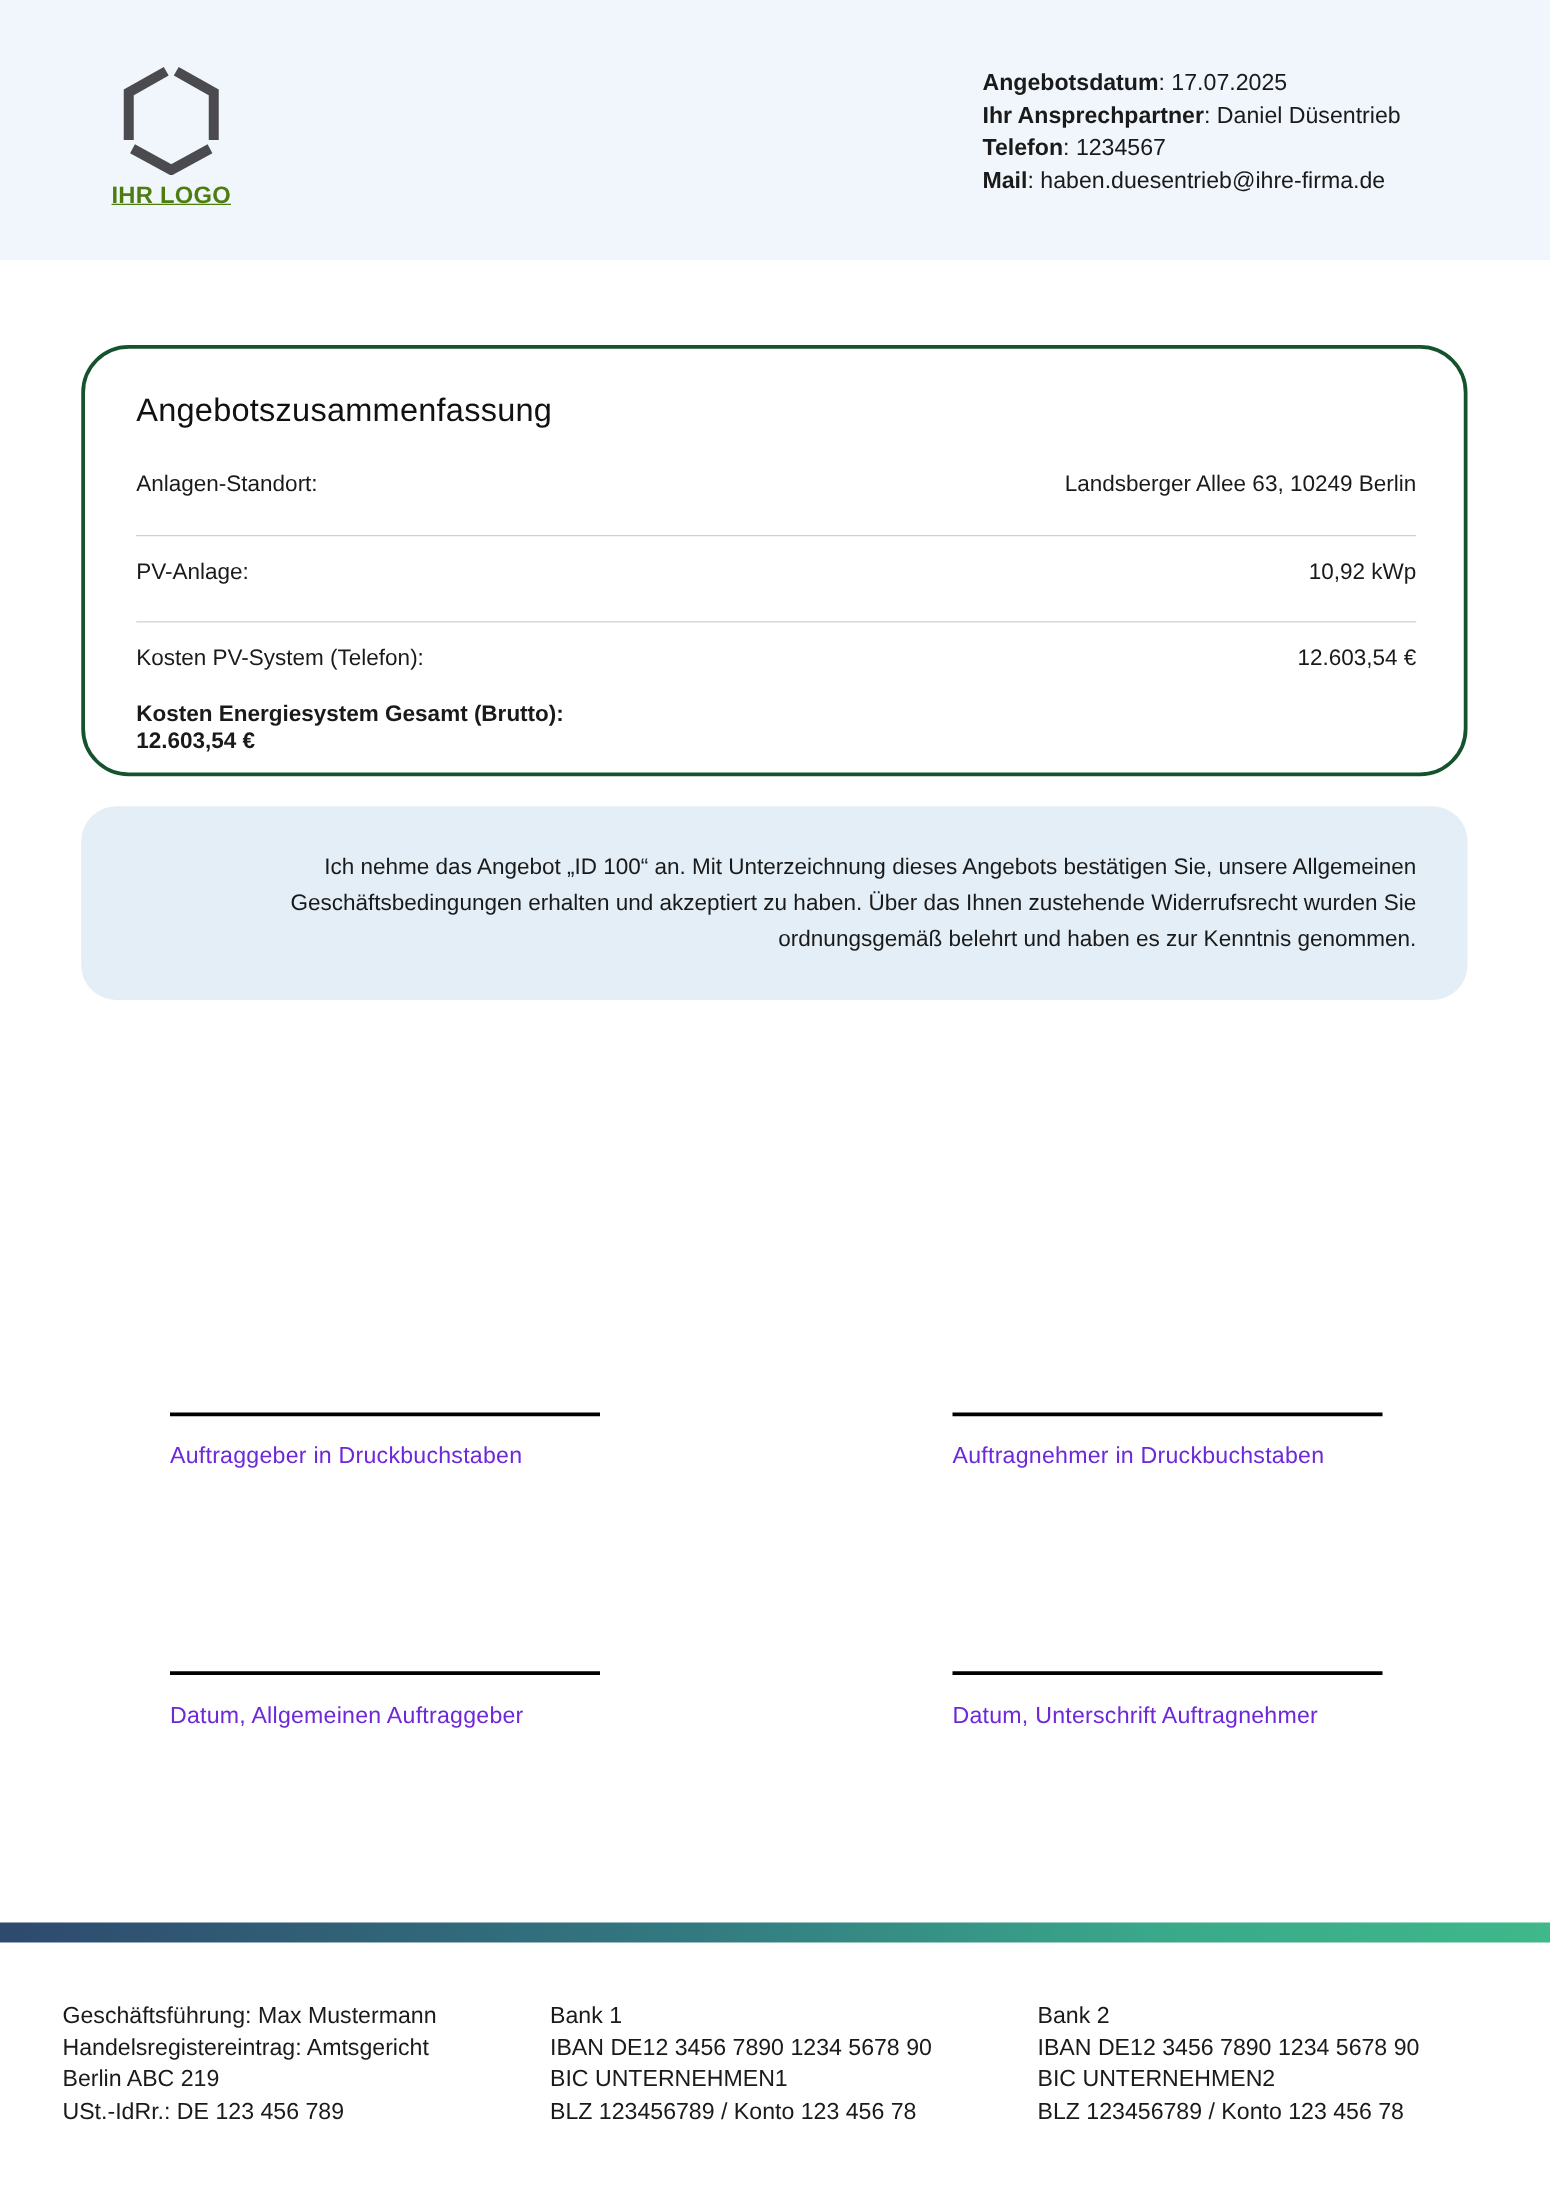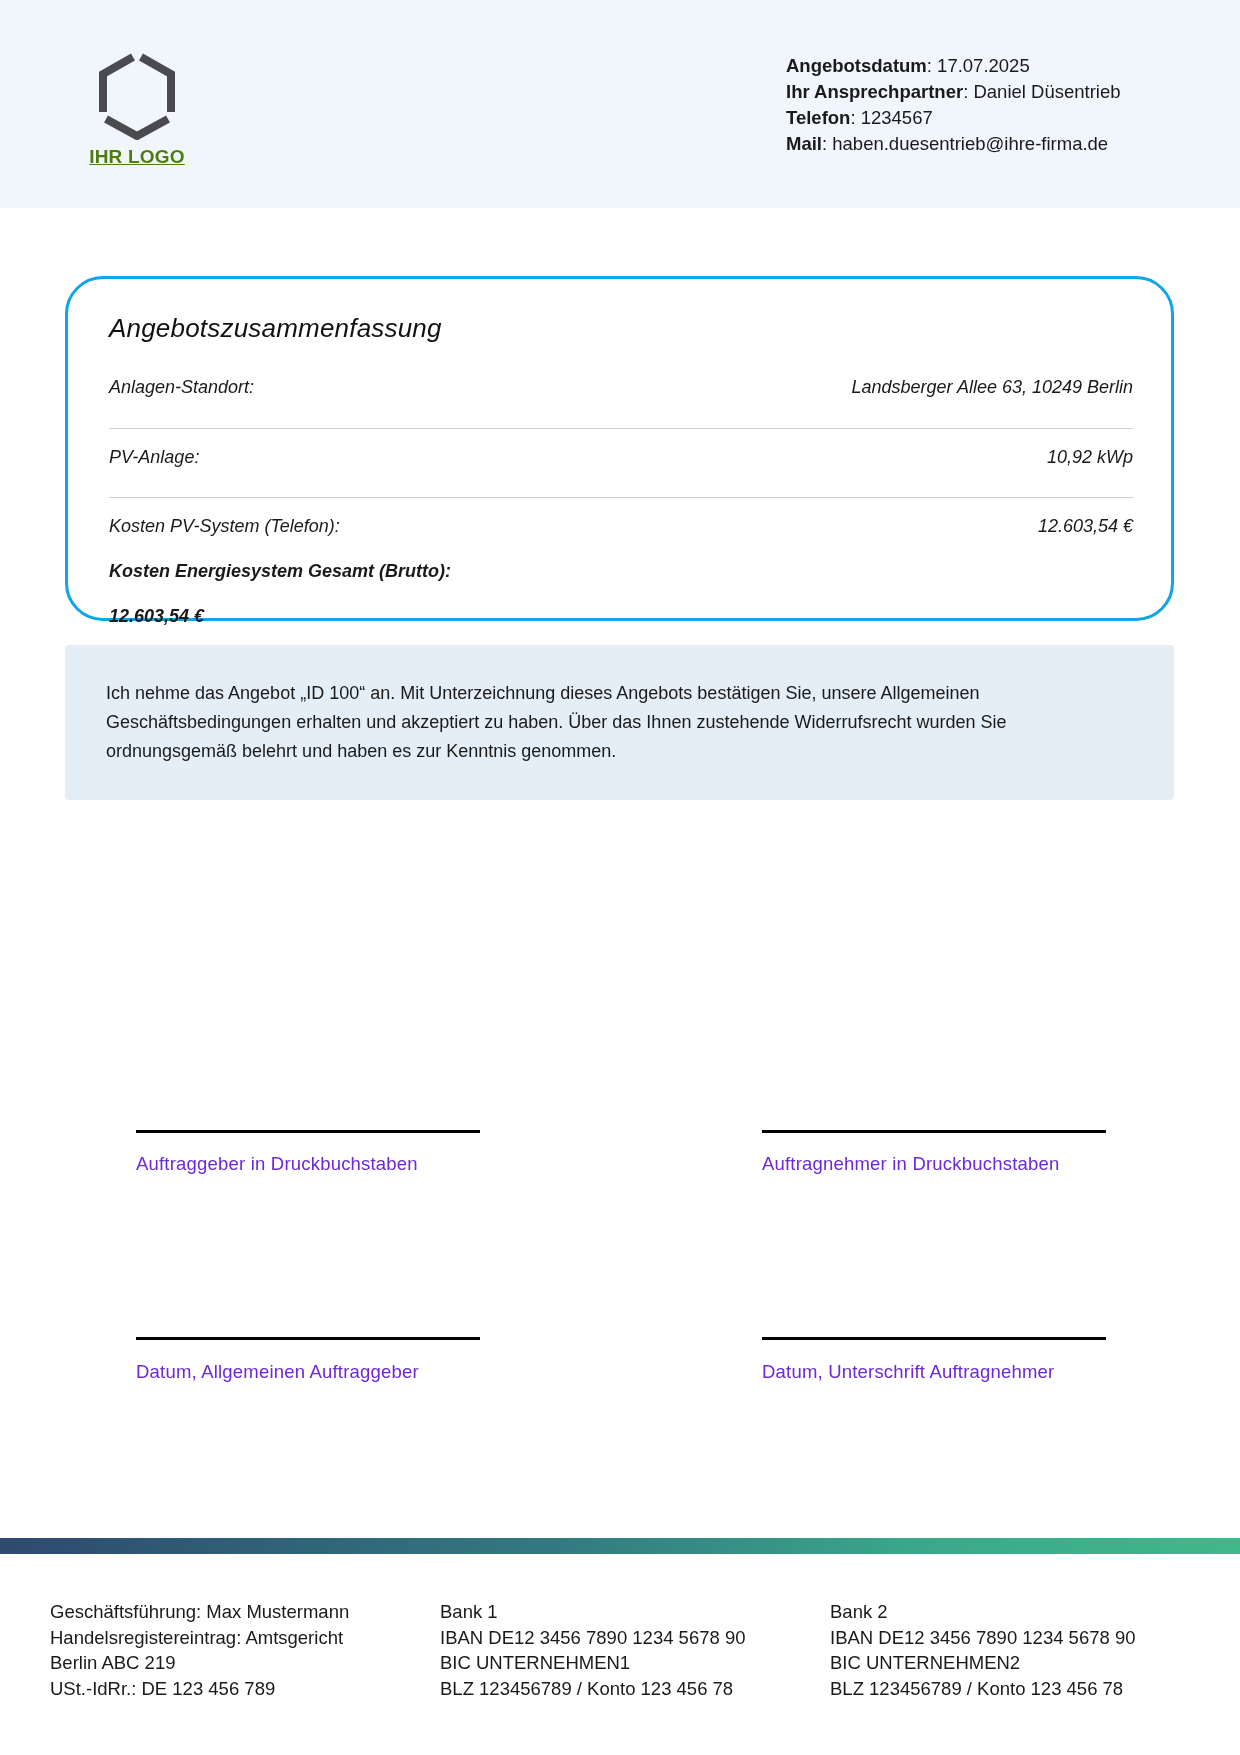--- a/index.html
+++ b/index.html
@@ -7,27 +7,27 @@
     body { position: relative; font-family: "Liberation Sans", "DejaVu Sans", sans-serif; color: #1a1a1a; overflow: hidden; }
 
     .header { position: absolute; left: 0; top: 0; width: 1240px; height: 208px; background: #f0f6fb; }
     .logo { position: absolute; left: 82px; top: 50px; width: 110px; text-align: center; }
     .logo svg { display: block; margin: 0 auto; }
     .logo-text { display: block; margin-top: 6px; font-weight: 700; font-size: 19px; color: #4d7c0f; letter-spacing: 0.2px; text-decoration: underline; }
 
     .contact { position: absolute; left: 786px; top: 53px; font-size: 18.5px; line-height: 26px; color: #1a1a1a; white-space: nowrap; }
     .contact .k { font-weight: 700; }
 
-    .summary { position: absolute; left: 65px; top: 276px; width: 1109px; height: 345px; border: 3px solid #0ea5e9; border-radius: 38px; font-style: italic; }
+    .summary { position: absolute; left: 65px; top: 276px; width: 1109px; height: 345px; border: 3px solid #14532d; border-radius: 38px; }
     .summary-title { position: absolute; left: 41px; top: 34px; font-size: 26px; color: #111; letter-spacing: 0.2px; }
-    .row { position: absolute; left: 41px; width: 1024px; display: flex; justify-content: space-between; font-size: 18px; color: #1a1a1a; gap: 24px; }
+    .row { position: absolute; left: 41px; width: 1024px; display: flex; justify-content: space-between; font-size: 18px; color: #1a1a1a; }
     .row.bold { font-weight: 700; flex-direction: column; }
     .divider { position: absolute; left: 41px; width: 1024px; height: 1px; background: #cfcfcf; }
 
-    .notice { position: absolute; left: 65px; top: 645px; width: 1109px; height: 155px; background: #e3eef6; border-radius: 4px; padding: 34px 41px 0 41px; font-size: 18px; line-height: 29px; color: #1a1a1a; }
+    .notice { position: absolute; left: 65px; top: 645px; width: 1109px; height: 155px; background: #e3eef6; border-radius: 28px; padding: 34px 41px 0 41px; font-size: 18px; line-height: 29px; color: #1a1a1a; text-align: right; }
 
     .sig-line { position: absolute; height: 3px; background: #000; width: 344px; }
     .sig-label { position: absolute; font-size: 18.5px; color: #6d28d9; letter-spacing: 0.2px; white-space: nowrap; text-align: center; }
 
     .footer-band { position: absolute; left: 0; top: 1538px; width: 1240px; height: 16px; background: linear-gradient(90deg, #2e4a6e 0%, #337a80 45%, #3aa98a 75%, #3fb88a 100%); }
     .footer-col { position: absolute; top: 1599px; font-size: 18.5px; line-height: 25.5px; color: #1a1a1a; white-space: nowrap; }
   </style>
 </head>
 <body>
 

